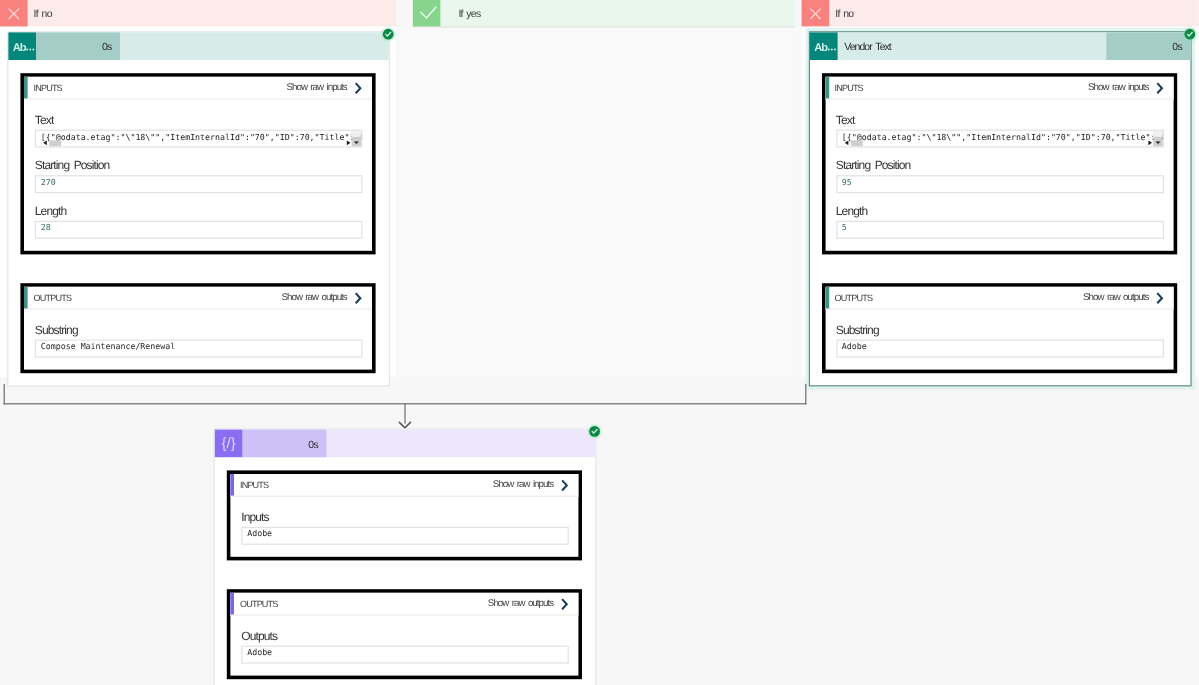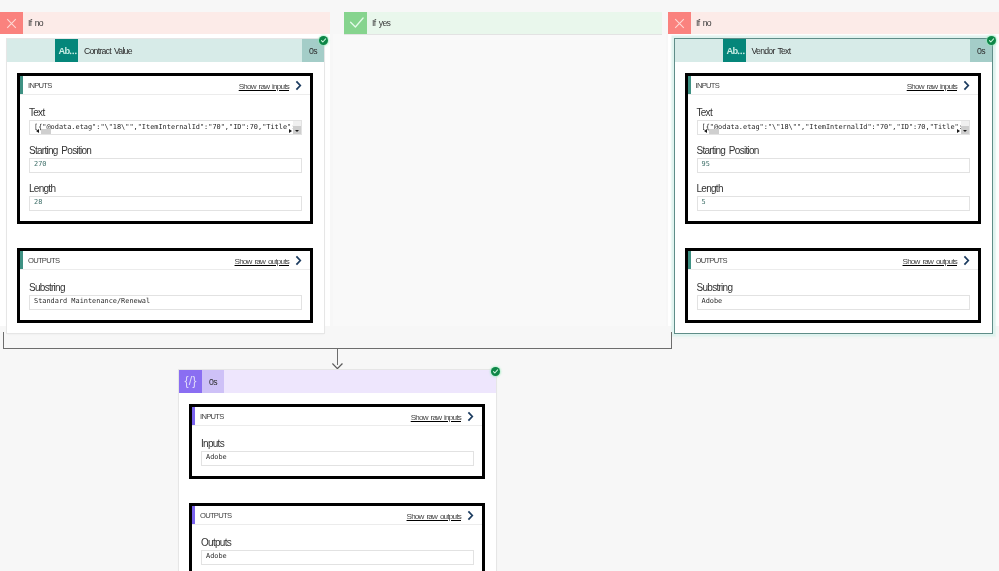--- a/index.html
+++ b/index.html
@@ -1,63 +1,63 @@
 <!DOCTYPE html>
 <html><head>
 <meta charset="utf-8">
 <title>Flow run details</title>
 <style>
   html,body{margin:0;padding:0;}
   body{width:999px;height:571px;background:#f7f7f7;font-family:"Liberation Sans",sans-serif;overflow:hidden;position:relative;
        -webkit-font-smoothing:antialiased;}
-  .canvas{position:absolute;left:0;top:12px;width:999px;height:476px;}
+  .canvas{position:absolute;left:0;top:0;width:999px;height:476px;}
 
   
   .pane-bar{position:absolute;top:0;height:22px;display:flex;align-items:center;}
-  .pane-yes .pane-bar{height:22px;}
+  .pane-yes .pane-bar{height:22px;gap:10px;}
   .pane-badge{width:23px;height:22px;flex:0 0 23px;display:flex;align-items:center;justify-content:center;}
   .pane-label{font-size:8.7px;color:#3a3a3a;padding-left:5px;letter-spacing:-0.6px;word-spacing:1.2px;white-space:nowrap;}
 
   .pane-no .pane-bar{background:#fcebe8;}
   .pane-no .pane-badge{background:#fa827e;}
   .pane-yes .pane-bar{background:#e9f7ec;}
   .pane-yes .pane-badge{background:#86d48e;}
 
   .pane-body{position:absolute;background:#ffffff;}
 
   
   .card{position:absolute;background:#fff;box-sizing:border-box;
         box-shadow:0 0 0 1px #e6e6e6, 0 1px 2px rgba(0,0,0,.07);}
   .card.selected{box-shadow:0 0 0 1px #5f8d88, 0 0 0 3.5px rgba(222,242,238,.95), 0 0 3px 3.5px rgba(226,243,239,.8);}
   .card-head{position:relative;height:23px;display:flex;align-items:stretch;}
   .card-icon{width:23px;height:23px;flex:0 0 23px;position:relative;}
   .card-title{flex:1;display:flex;align-items:center;font-size:8.7px;color:#2b2b2b;padding-left:6px;letter-spacing:-0.75px;word-spacing:1.4px;white-space:nowrap;}
-  .card-dur{width:22px;display:flex;align-items:center;justify-content:center;font-size:8.7px;color:#2b2b2b;letter-spacing:-0.5px;}
+  .card-dur{width:22px;display:flex;align-items:center;justify-content:center;font-size:8.7px;color:#2b2b2b;letter-spacing:-0.5px;padding-left:48px;}
   .status-dot{position:absolute;width:9px;height:9px;border-radius:50%;background:#0e8647;top:-3px;right:-4px;
               display:flex;align-items:center;justify-content:center;box-shadow:0 0 2px 0.8px rgba(140,235,180,.75);}
 
   
-  .t-teal .card-icon{background:#05867a;margin-left:48px;}
+  .t-teal .card-icon{background:#05867a;}
   .t-teal .card-head{background:#d7ebe8;}
   .t-teal .card-dur{background:#a4cdc8;}
   
   .t-purple .card-icon{background:#8a6ef2;}
   .t-purple .card-head{background:#eee6fd;}
   .t-purple .card-dur{background:#cec1f7;}
 
   
   .card-body{padding:11px 11px 10px 10px;}
   .io{border:3px solid #000000;background:#fff;}
   .io + .io{margin-top:24px;}
   .io-head{height:18px;display:flex;align-items:center;border-bottom:1px solid #ececec;background:#ffffff;position:relative;}
   .io-accent{position:absolute;left:0;top:0;bottom:0;width:3px;}
   .t-teal .io-accent{background:#3e9183;}
   .t-purple .io-accent{background:#7a63ee;}
   .io-title{font-size:7.6px;color:#3e3e3e;padding-left:8px;letter-spacing:-0.72px;white-space:nowrap;}
-  .io-link{margin-left:auto;display:flex;align-items:flex-end;padding-right:6px;text-decoration:underline;}
+  .io-link{margin-left:auto;display:flex;align-items:flex-start;padding-right:6px;}
   .io-link span{font-size:8.1px;color:#434343;letter-spacing:-0.78px;word-spacing:1.3px;white-space:nowrap;}
   .io-link svg{margin-left:5px;}
   .io-content{padding:14px 8px 10px 9px;}
 
   .fld + .fld{margin-top:12px;}
   .fld-label{font-size:10px;color:#333;margin-bottom:3px;line-height:8px;letter-spacing:-0.72px;word-spacing:1.6px;white-space:nowrap;}
   .fld-box{border:1px solid #e2e2e2;background:#fff;height:15px;box-sizing:border-box;display:flex;align-items:flex-start;
            padding:1.5px 4px 0;font-size:7px;color:#4a4a4a;overflow:hidden;white-space:nowrap;line-height:7px;}
   .fld-box.val{font-family:"DejaVu Sans Mono",monospace;font-size:6.9px;color:#2a2a2a;}
   .fld-box.num{color:#3d6e68;}
@@ -122,21 +122,20 @@
   <div class="card t-teal" style="left:7px;top:27px;width:317px;">
     <div class="card-head">
       <div class="card-icon">
         <svg width="23" height="23" viewBox="0 0 23 23">
           <text x="3.6" y="15.2" font-family="Liberation Sans, sans-serif" font-size="9.3" font-weight="bold" fill="#cbeee5" letter-spacing="-0.85">Ab</text>
           <circle cx="15.6" cy="14.3" r="0.85" fill="#cbeee5"></circle>
             <circle cx="18.2" cy="14.3" r="0.85" fill="#cbeee5"></circle>
             <circle cx="20.8" cy="14.3" r="0.85" fill="#cbeee5"></circle>
         </svg>
       </div>
-      <div class="card-title">Contract Value</div>
       <div class="card-dur">0s</div>
       <div class="status-dot">
         <svg width="7" height="7" viewBox="0 0 7 7">
             <path d="M1.5 3.6 L2.8 5 L5.6 1.9" stroke="#cdf6de" stroke-width="1.05" fill="none" stroke-linecap="round" stroke-linejoin="round"></path>
           </svg>
       </div>
     </div>
     <div class="card-body">
       <div class="io">
         <div class="io-head">
@@ -182,21 +181,21 @@
           <div class="io-link">
             <span>Show raw outputs</span>
             <svg width="10" height="11" viewBox="0 0 10 11">
                 <path d="M2.4 1.3 L6.3 5.5 L2.4 9.7" stroke="#1b3b5f" stroke-width="1.7" fill="none" stroke-linecap="butt" stroke-linejoin="miter"></path>
               </svg>
           </div>
         </div>
         <div class="io-content">
           <div class="fld">
             <div class="fld-label">Substring</div>
-            <div class="fld-box val">Standard Maintenance/Renewal</div>
+            <div class="fld-box val">Compose Maintenance/Renewal</div>
           </div>
         </div>
       </div>
     </div>
   </div>
 
   <div class="card t-teal selected" style="left:674.5px;top:27px;width:317.5px;">
     <div class="card-head">
       <div class="card-icon">
         <svg width="23" height="23" viewBox="0 0 23 23">

